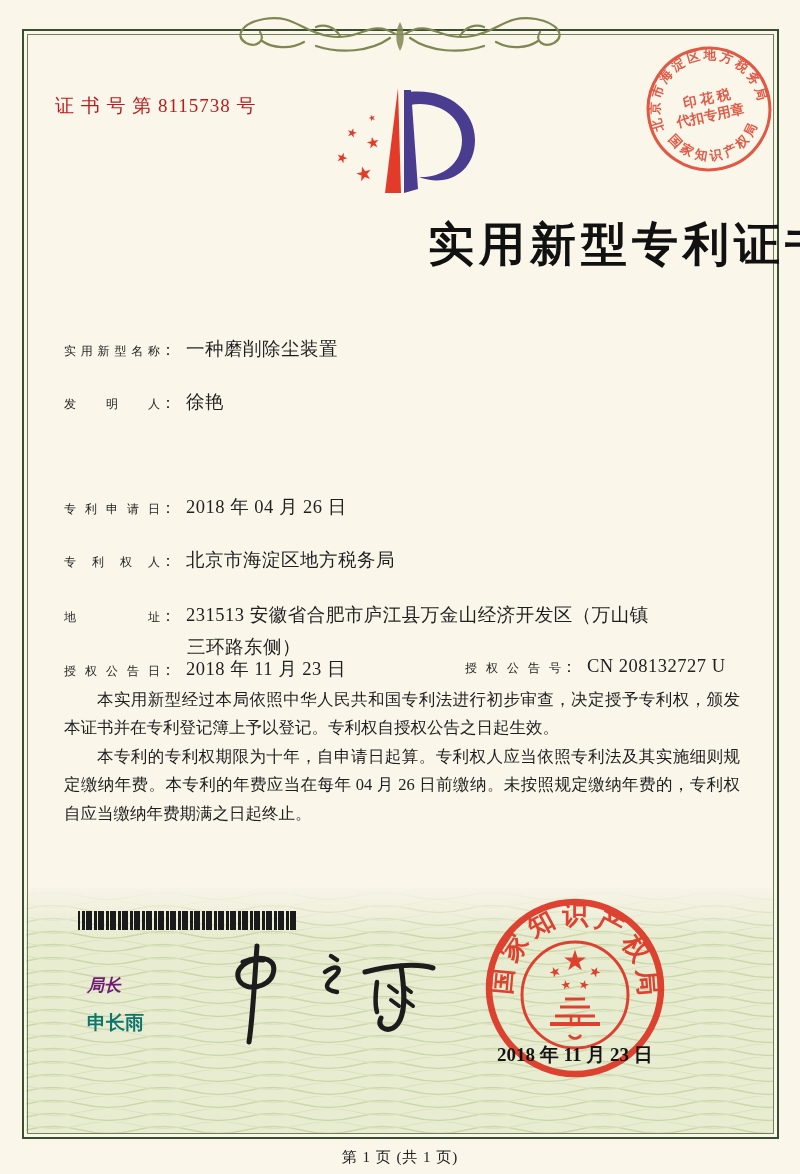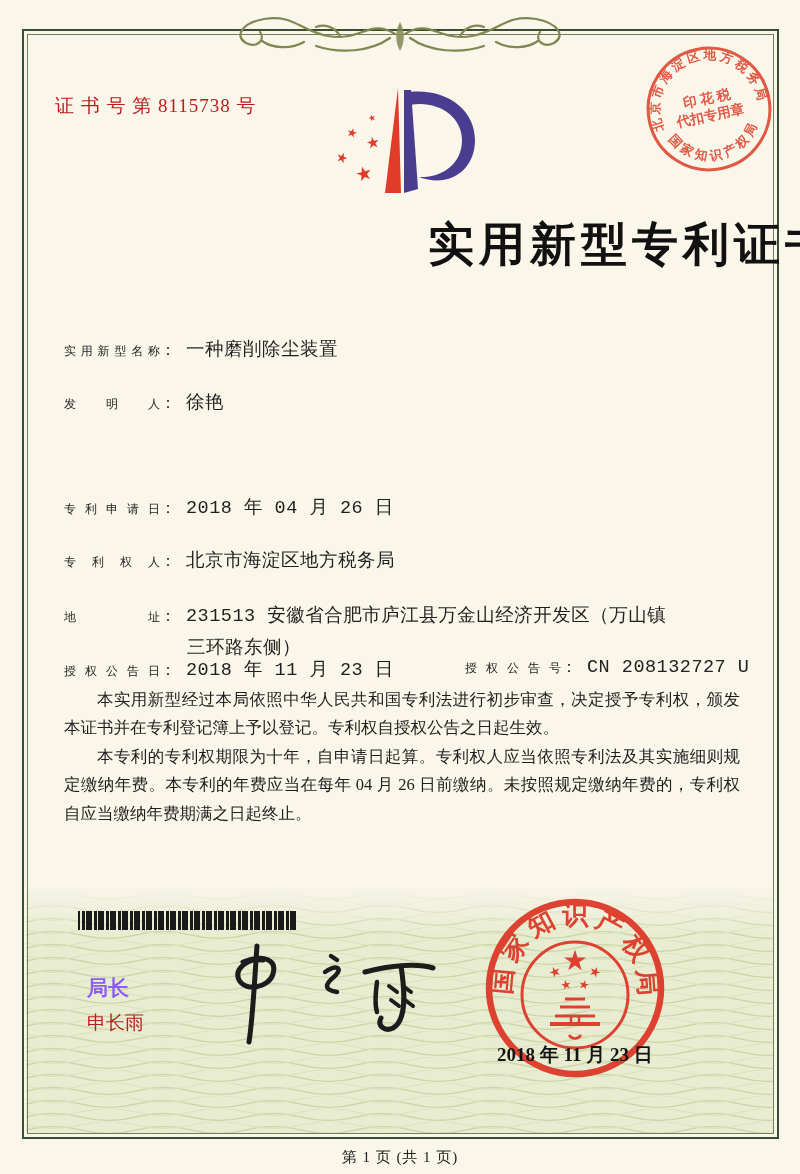--- a/index.html
+++ b/index.html
@@ -35,42 +35,42 @@
     position:absolute;left:0;top:214px;width:100%;text-align:right;
     font-size:46px;font-weight:bold;letter-spacing:5px;color:#111;z-index:3;margin-left:36px;
   }
   
   .frow{position:absolute;left:64px;z-index:3;font-size:18.5px;color:#1f1f1f;white-space:nowrap;}
   .flabel{
     display:inline-block;width:96px;font-size:12px;
     text-align:justify;text-align-last:justify;vertical-align:baseline;
   }
   .fcolon{font-size:16px;}
-  .fvalue{padding-left:10px;letter-spacing:.5px;font-family:Liberation Mono, monospace;}
+  .fvalue{padding-left:10px;letter-spacing:.5px;}
   .fline2{padding-left:123px;letter-spacing:.5px;line-height:30px;}
   .frow.addr{line-height:30px;}
   .grant-no{position:absolute;left:465px;z-index:3;font-size:18.5px;white-space:nowrap;}
   
   .paras{
     position:absolute;left:64px;top:686px;width:676px;z-index:3;
     font-size:16.5px;line-height:28.4px;text-align:justify;color:#1e1e1e;
   }
   .paras p{margin:0;text-indent:2em;}
   
   .barcode{
     position:absolute;left:78px;top:911px;width:220px;height:19px;z-index:3;
     background:
       repeating-linear-gradient(90deg,#1a1a1a 0 2px,transparent 2px 4px),
       repeating-linear-gradient(90deg,#1a1a1a 0 1px,transparent 1px 6px),
       repeating-linear-gradient(90deg,transparent 0 9px,#1a1a1a 9px 12px);
   }
-  .official-title{position:absolute;left:87px;top:974px;font-size:21px;font-weight:bold;
-    font-family:"Liberation Sans","DejaVu Sans",sans-serif;color:#8b5cf6;z-index:3;}
-  .official-name{position:absolute;left:87px;top:1010px;font-size:19px;font-weight:normal;
-    font-family:"Liberation Sans","DejaVu Sans",sans-serif;color:#b91c1c;z-index:3;}
+  .official-title{position:absolute;left:87px;top:974px;font-size:17px;font-weight:bold;
+    font-family:"Liberation Sans","DejaVu Sans",sans-serif;color:#701a75;z-index:3;font-style:italic;}
+  .official-name{position:absolute;left:87px;top:1010px;font-size:19px;font-weight:bold;
+    font-family:"Liberation Sans","DejaVu Sans",sans-serif;color:#0f766e;z-index:3;}
   .signature{position:absolute;left:205px;top:942px;z-index:4;}
   .seal{position:absolute;left:482px;top:895px;z-index:4;opacity:.92;}
   .seal-date{position:absolute;left:497px;top:1042px;width:180px;z-index:5;
     font-size:19px;font-weight:bold;color:#141414;white-space:nowrap;}
   .footer{position:absolute;left:0;top:1102px;width:100%;text-align:center;
     font-size:15px;color:#222;z-index:3;letter-spacing:1px;margin-top:46px;}
 </style>
 </head>
 <body>
 

